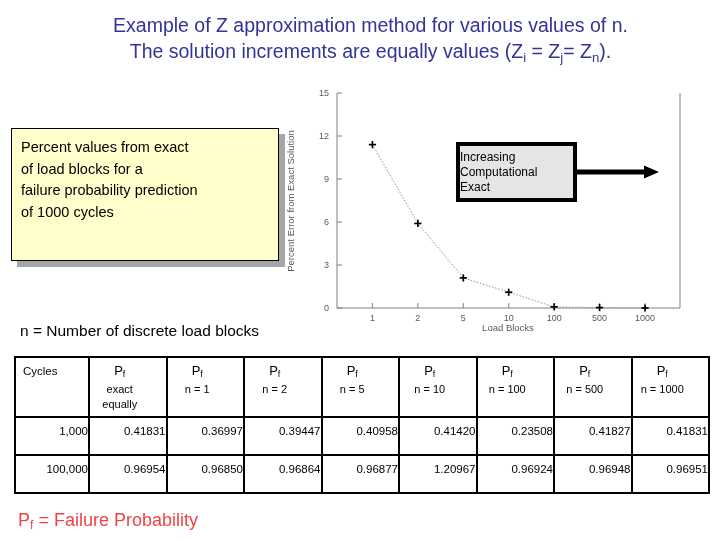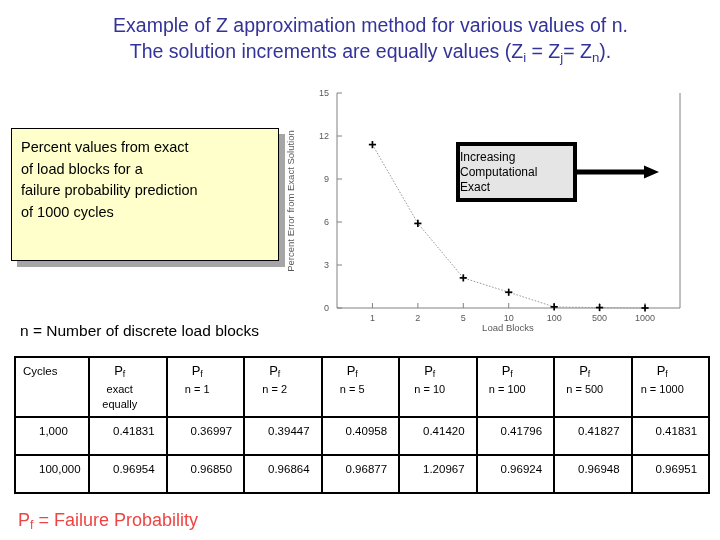--- a/index.html
+++ b/index.html
@@ -61,21 +61,21 @@
   #data-table td, #data-table th {
     border:2px solid #000000; padding:0; font-weight:normal;
     vertical-align:top; background:#ffffff;
   }
   #data-table thead th { height:58px; }
   #data-table tbody td { height:36px; }
   .hcell { padding:6px 20px 0 4px; text-align:center; line-height:14px; }
   .hcell.left { text-align:left; padding-left:7px; }
   .hcell .pf { font-size:13px; }
   .hcell .sub2 { display:block; font-size:11px; margin-top:1px; }
-  .dcell { padding:7px 0 0 23px; text-align:left; white-space:nowrap; }
+  .dcell { padding:7px 0 0 23px; text-align:right; white-space:nowrap; }
   col.c0 { width:74px; }
 
   
   #footnote {
     position:absolute; left:18px; top:510px;
     font-size:18px; color:#ef4444; white-space:nowrap;
   }
 </style>
 </head>
 <body>
@@ -241,21 +241,21 @@
           <td>
             <div class="dcell">0.39447</div>
           </td>
           <td>
             <div class="dcell">0.40958</div>
           </td>
           <td>
             <div class="dcell">0.41420</div>
           </td>
           <td>
-            <div class="dcell">0.41796</div>
+            <div class="dcell">0.23508</div>
           </td>
           <td>
             <div class="dcell">0.41827</div>
           </td>
           <td>
             <div class="dcell">0.41831</div>
           </td>
         </tr>
         <tr>
           <td>

